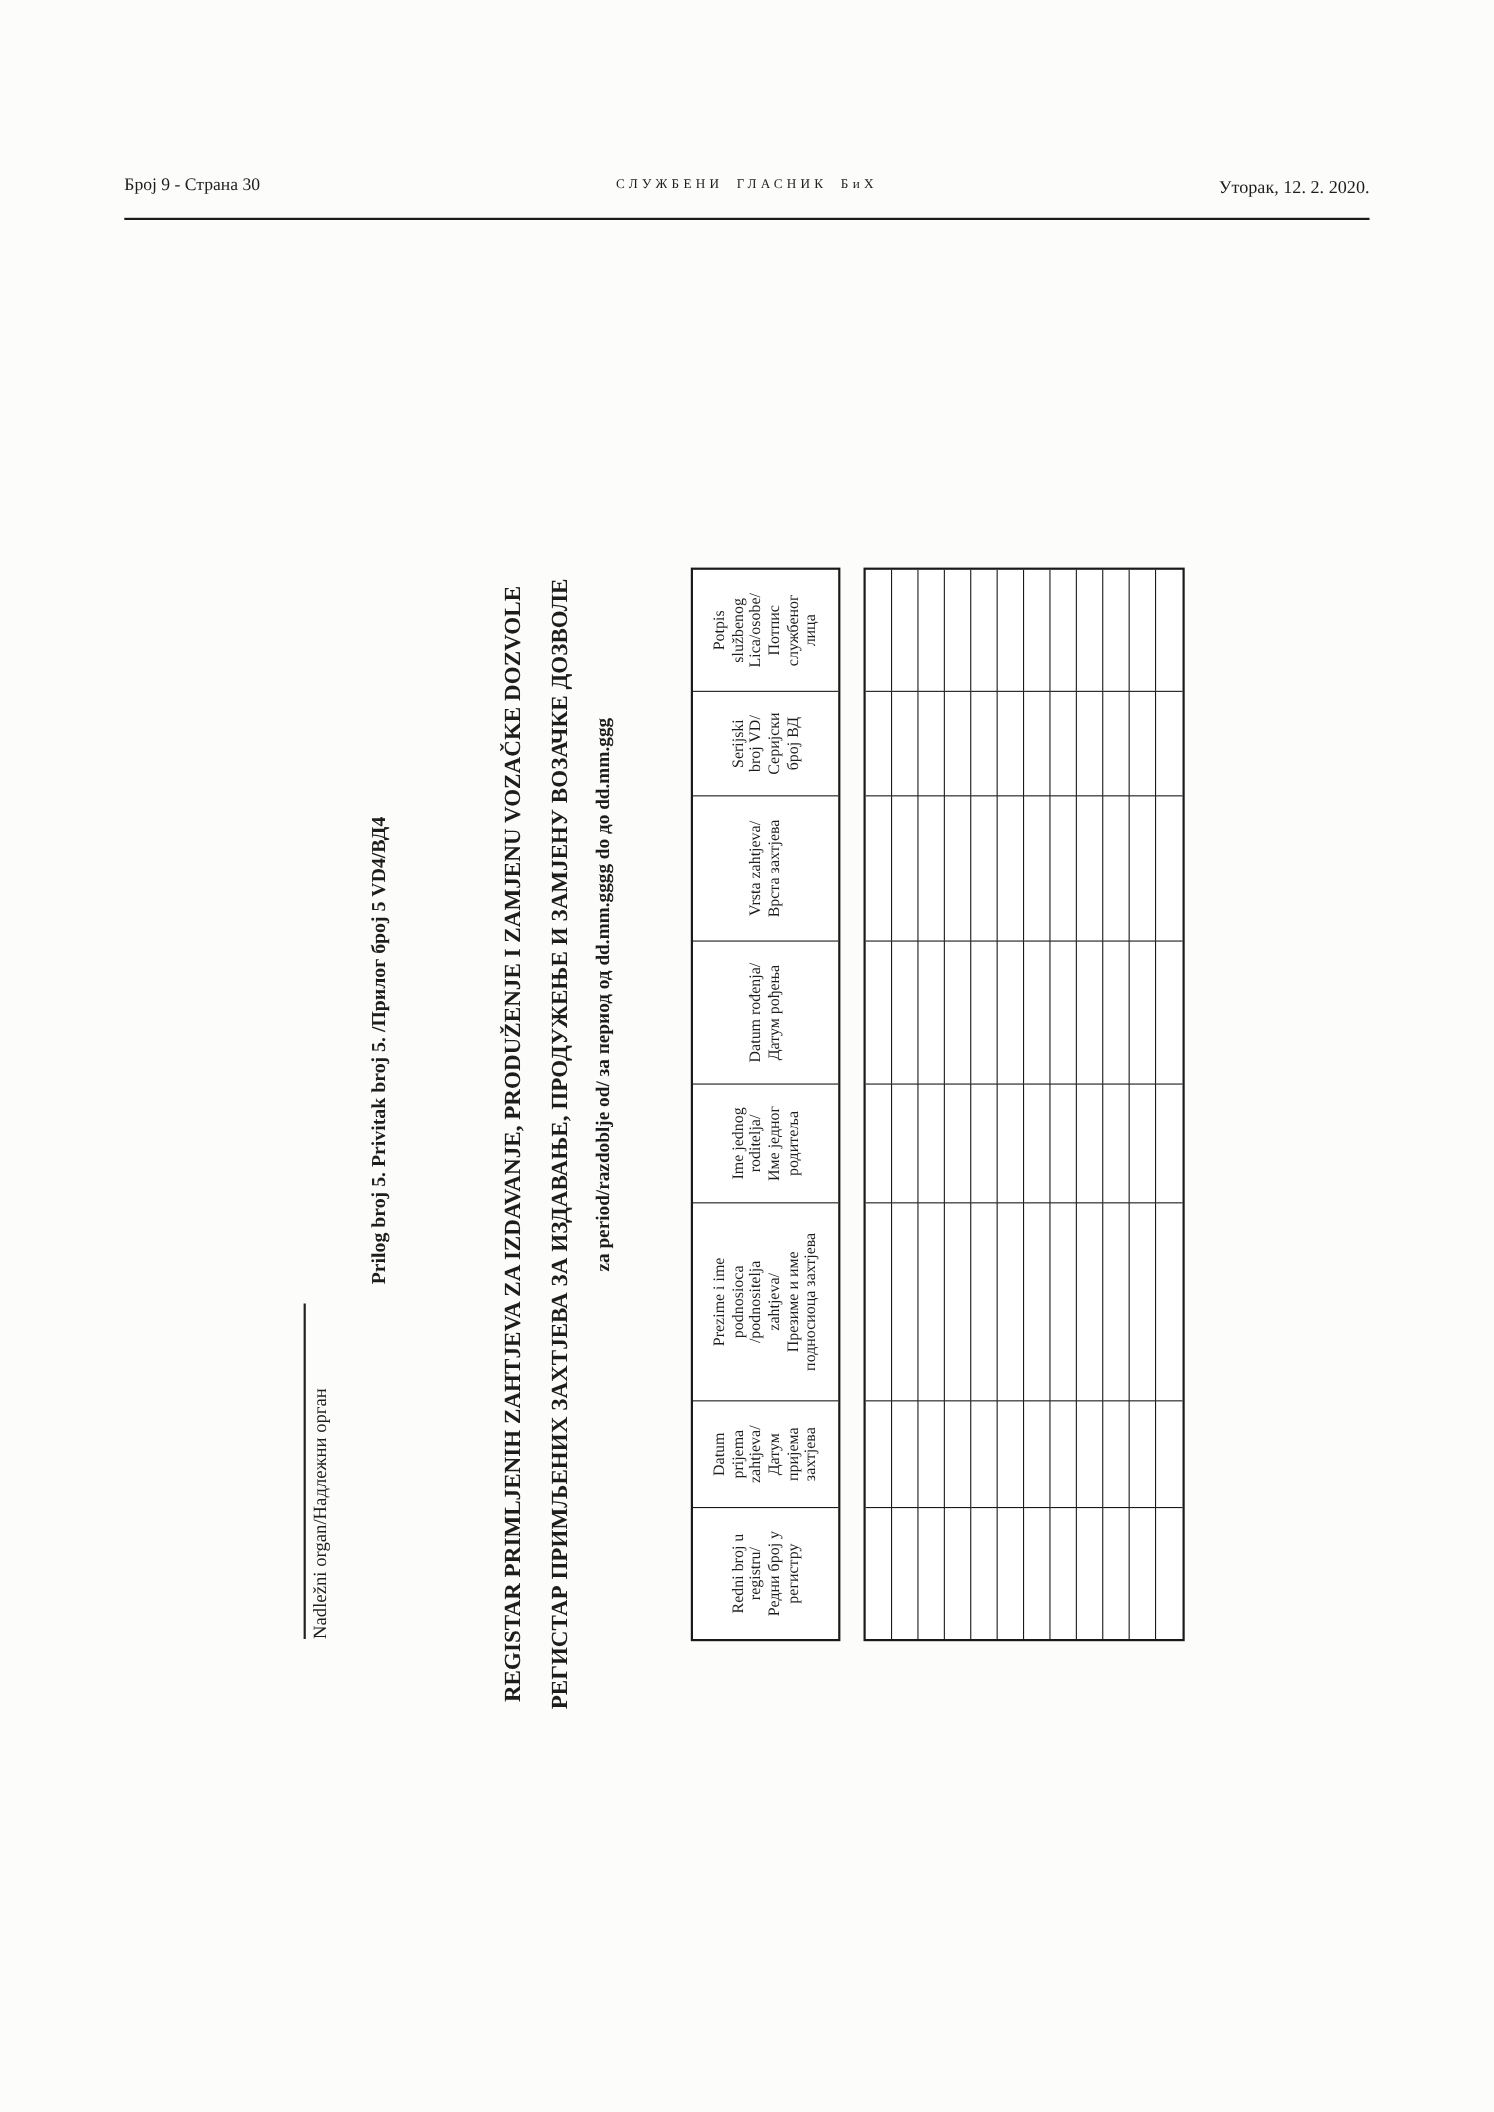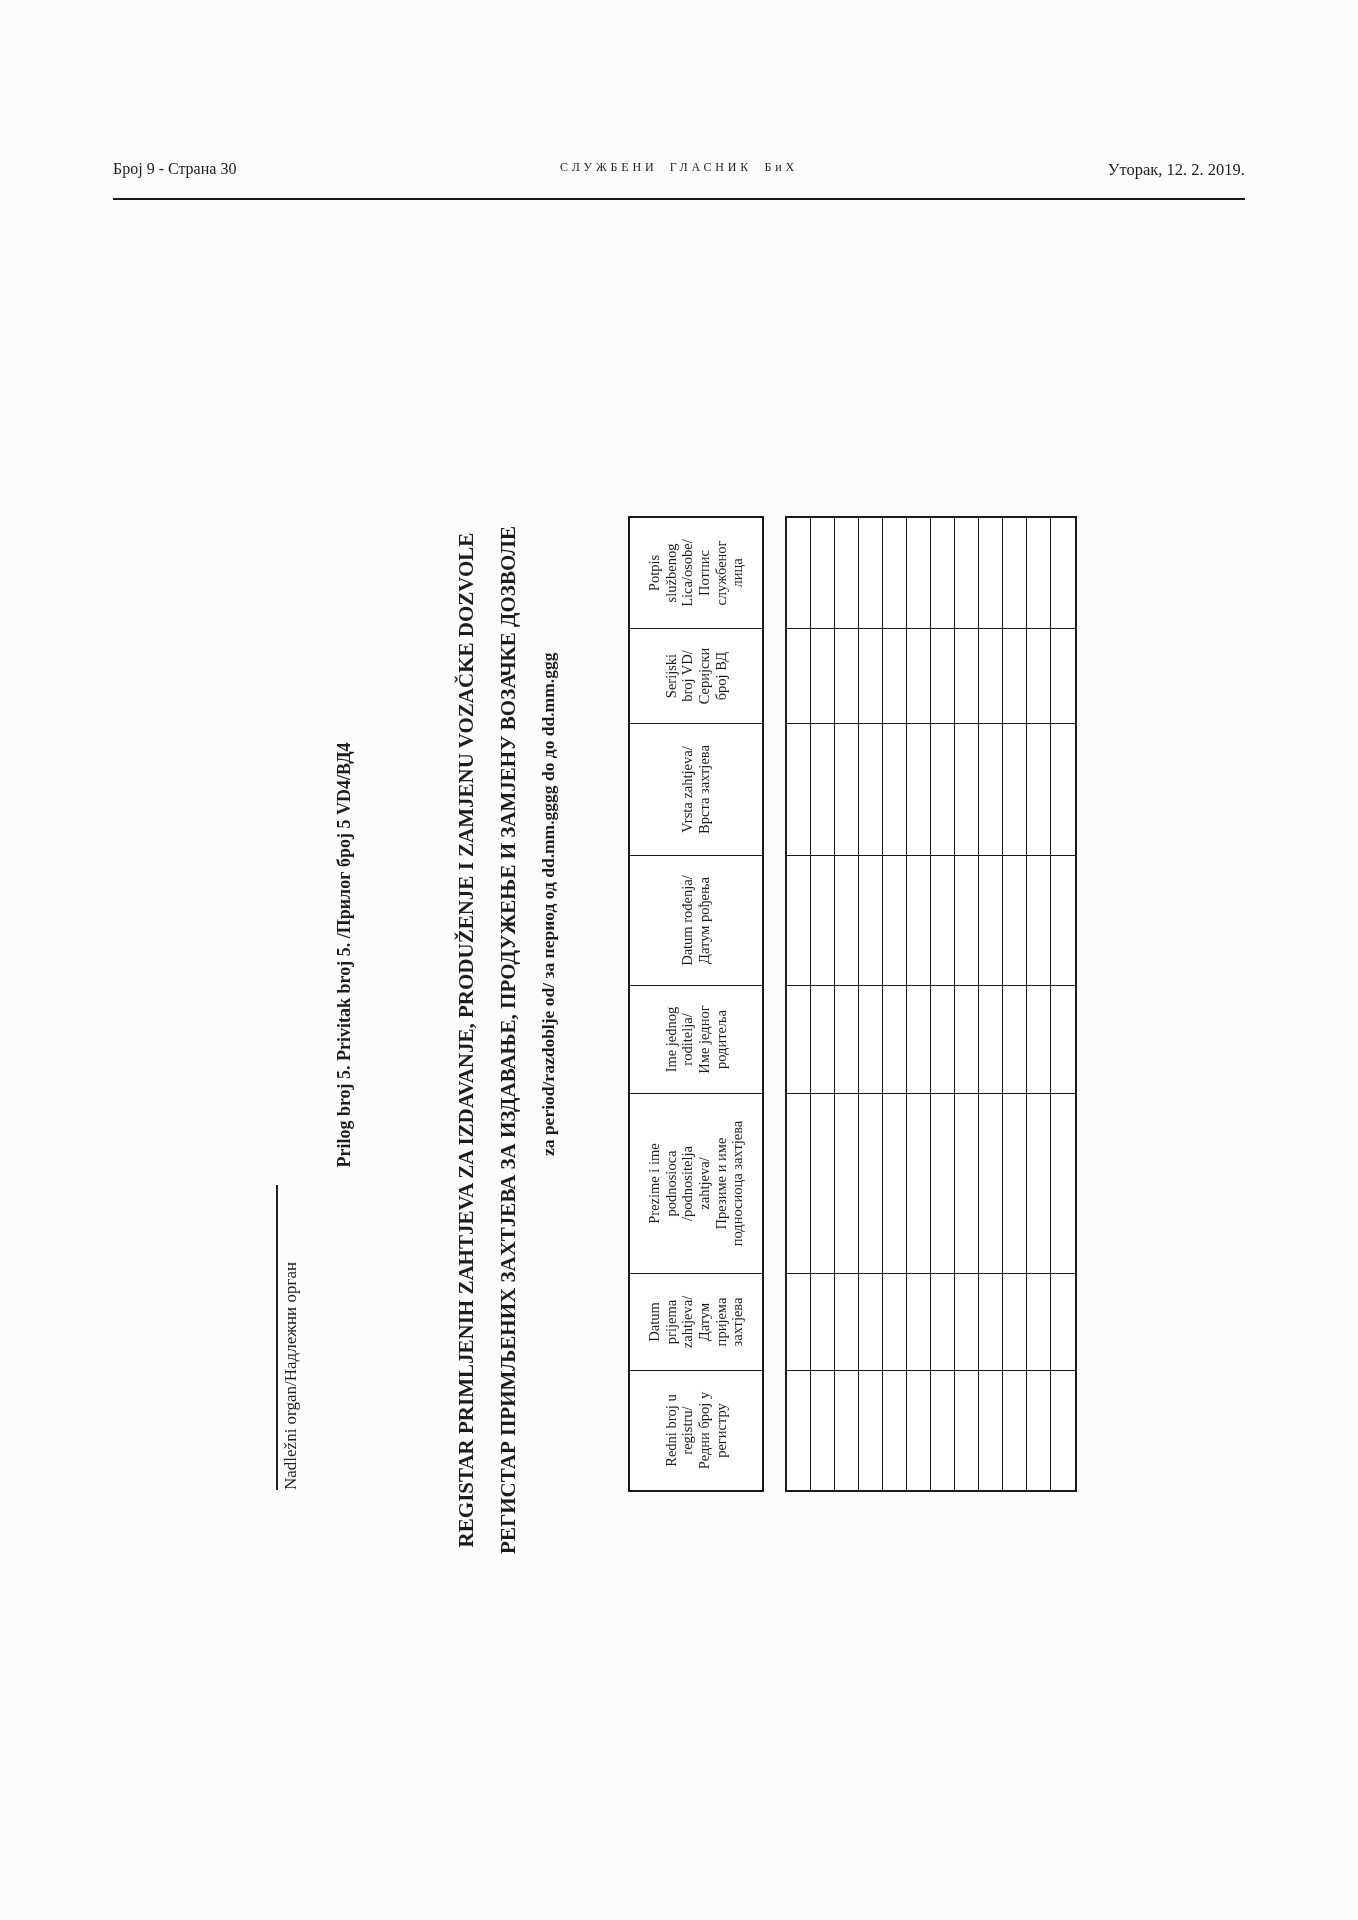--- a/index.html
+++ b/index.html
@@ -63,21 +63,21 @@
   }
   .cell{border-right:1.5px solid #1a1a1a;border-bottom:1.5px solid #1a1a1a;}
   .cell:nth-child(8n){border-right:none;}
   .cell:nth-child(n+89){border-bottom:none;}
 </style>
 </head>
 <body>
 
 <div class="ph-left">Број 9 - Страна 30</div>
 <div class="ph-center">СЛУЖБЕНИ ГЛАСНИК БиХ</div>
-<div class="ph-right">Уторак, 12. 2. 2019.</div>
+<div class="ph-right">Уторак, 12. 2. 2020.</div>
 <div class="header-rule"></div>
 
 <div class="rotated">
 
   <div class="authority">Nadležni organ/Надлежни орган</div>
 
   <div class="annex">Prilog broj 5. Privitak broj 5. /Прилог број 5 VD4/ВД4</div>
 
   <div class="title1">REGISTAR PRIMLJENIH ZAHTJEVA ZA IZDAVANJE, PRODUŽENJE I ZAMJENU VOZAČKE DOZVOLE</div>
 

